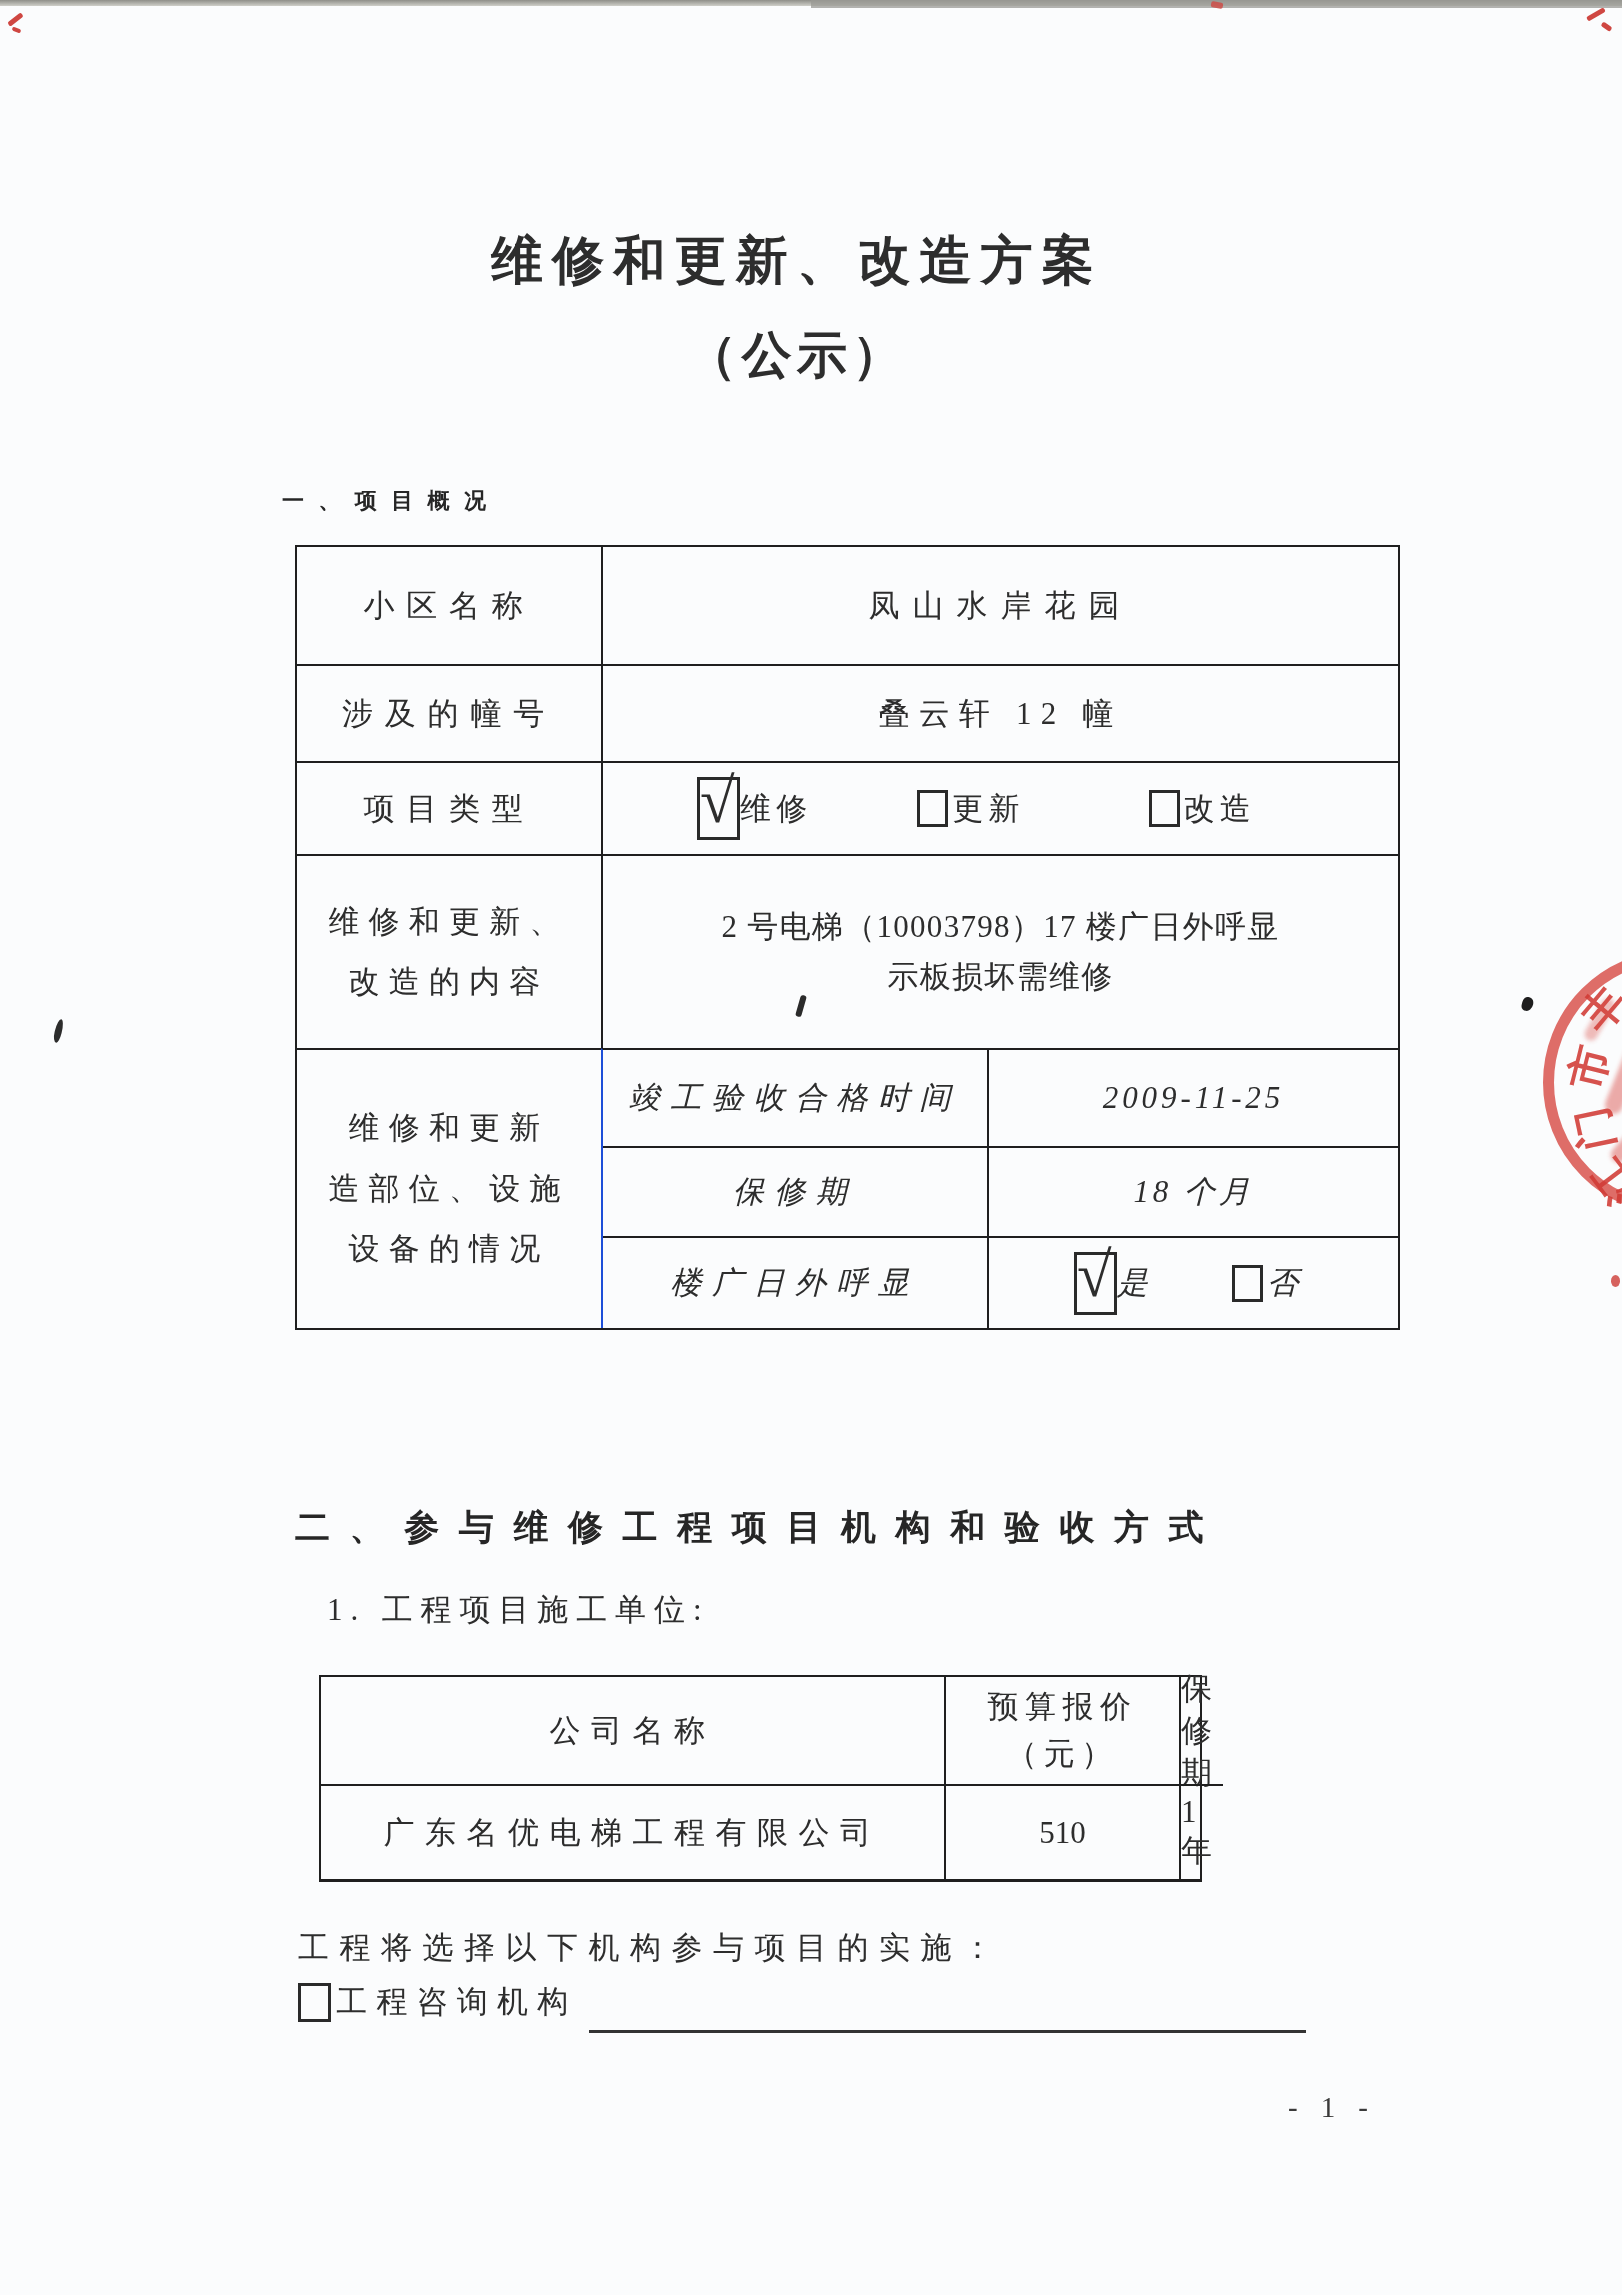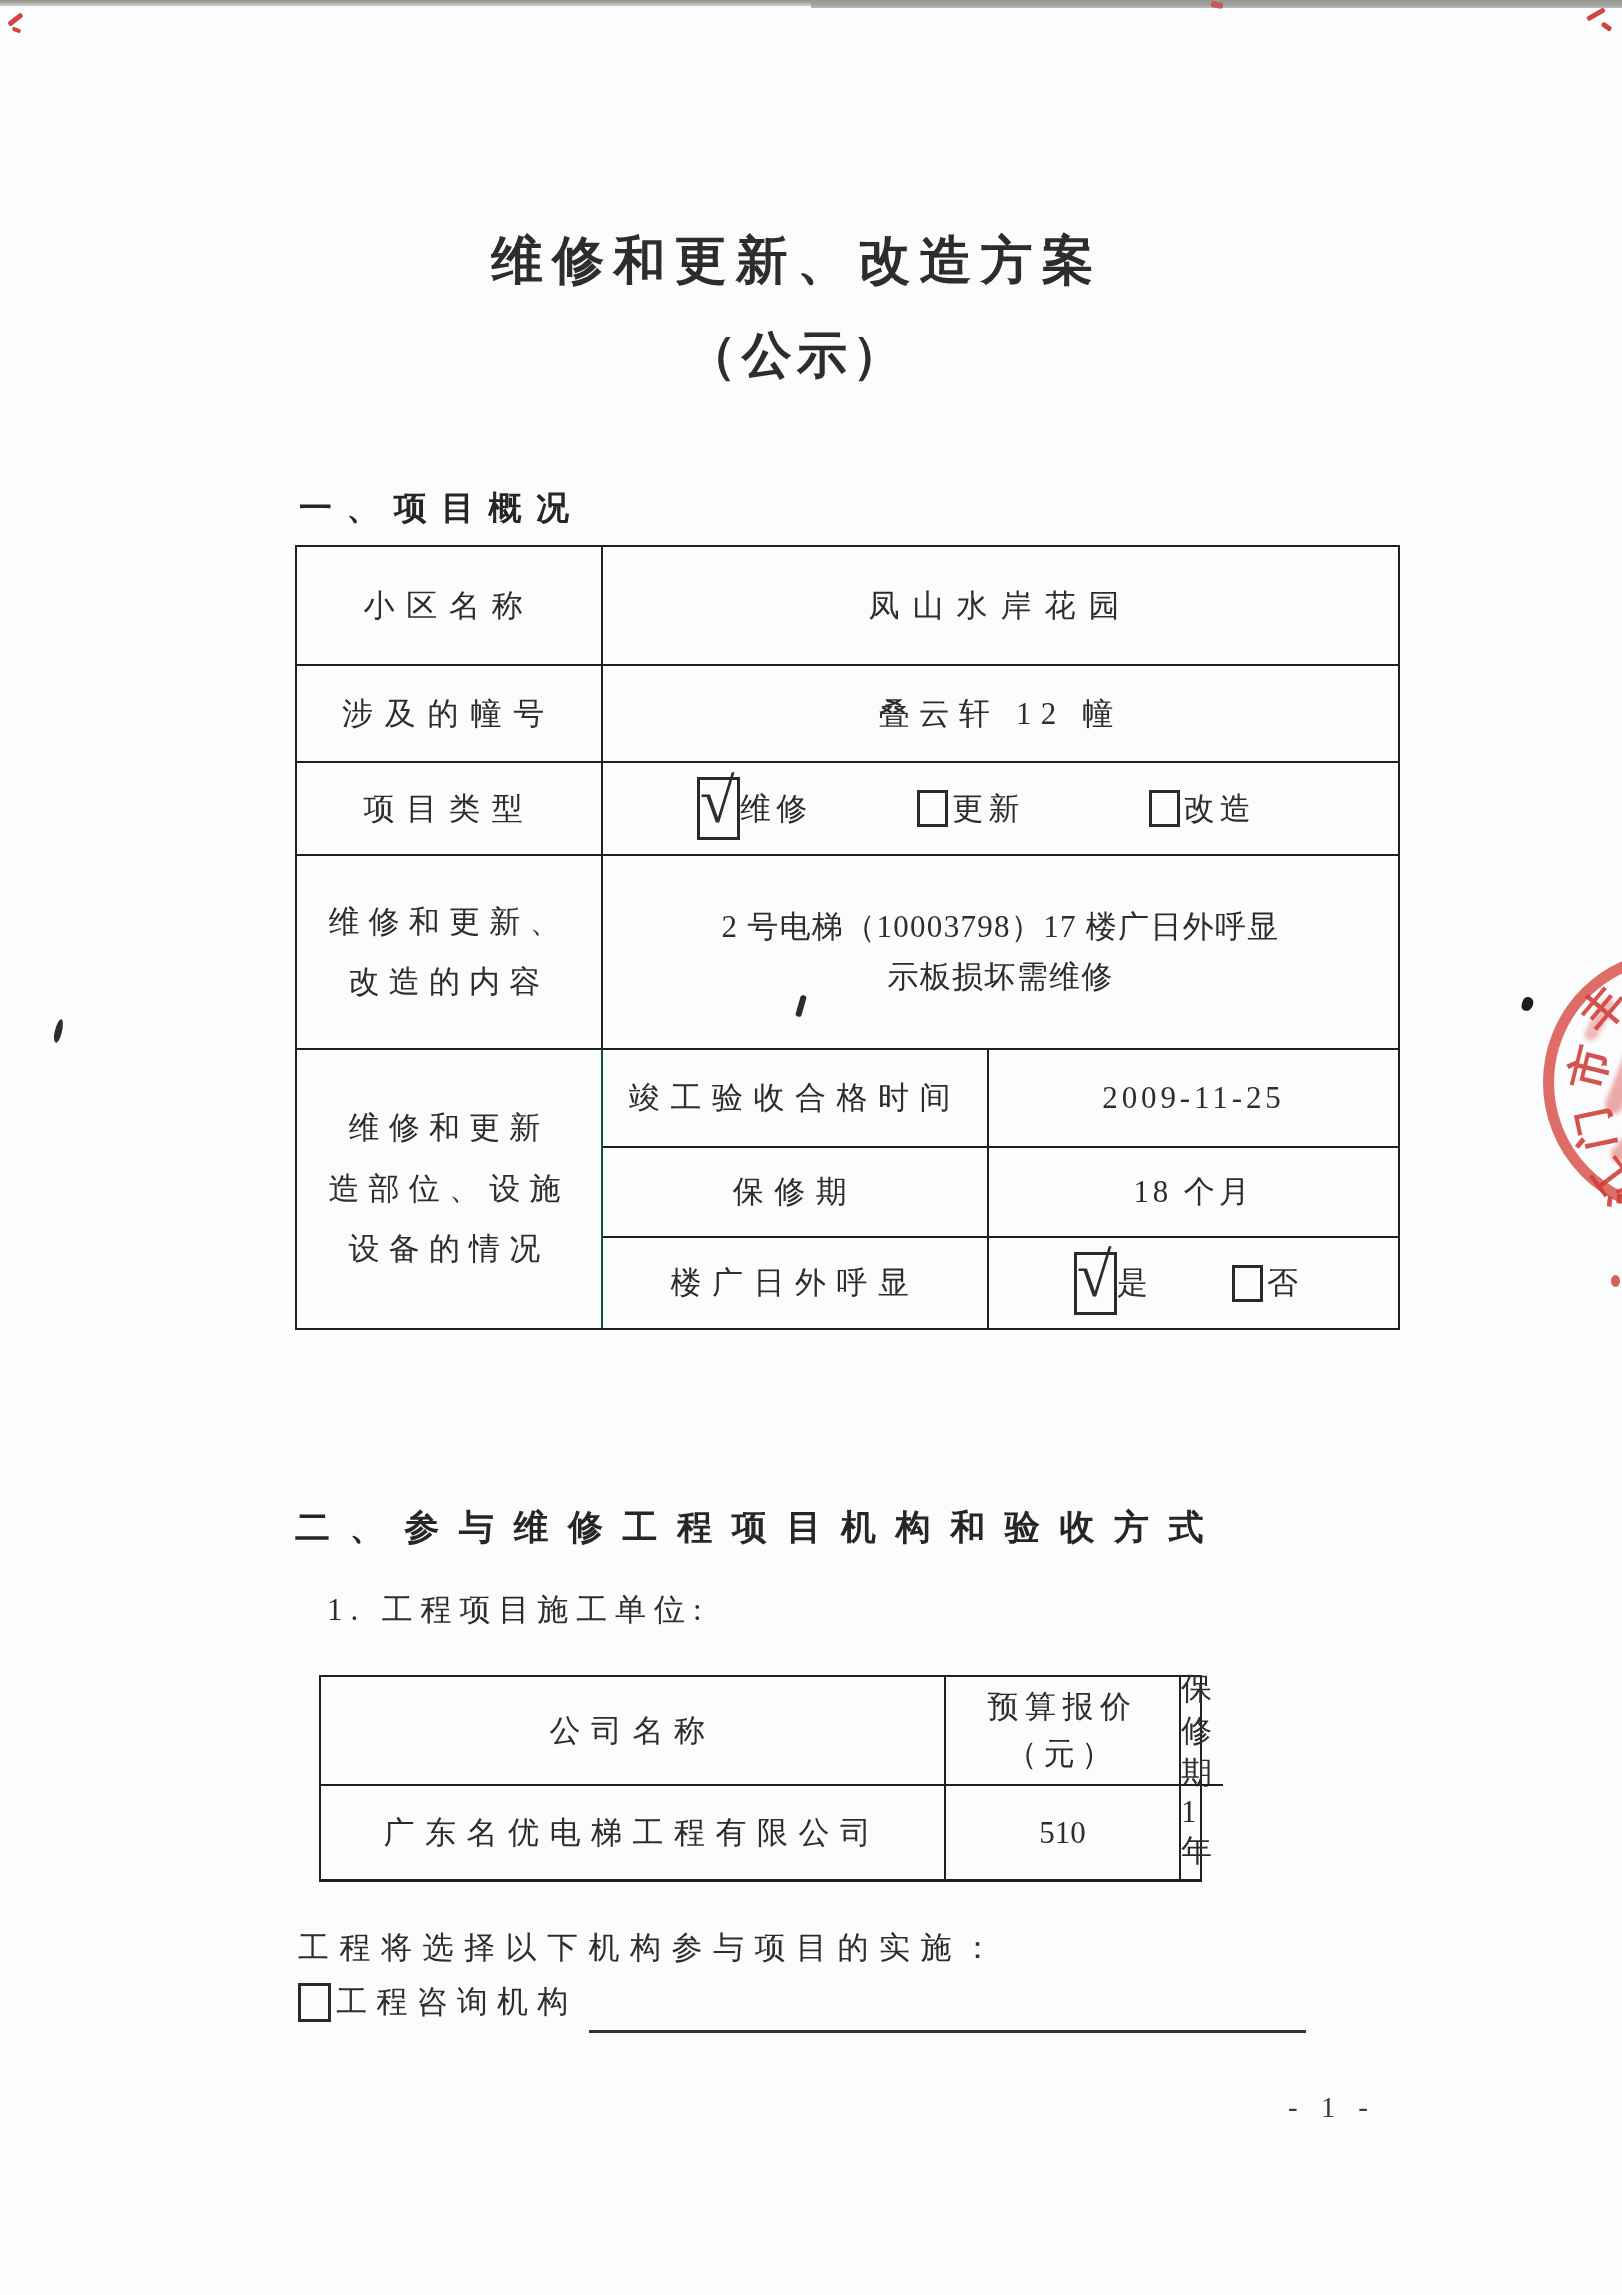--- a/index.html
+++ b/index.html
@@ -16,38 +16,38 @@
     background:linear-gradient(#8f8f89,#cfcfc9);}
   .scan-top-streak{position:absolute;left:811px;top:0;width:811px;height:7.9px;
     background:#9a9a94;opacity:.75;}
   
   .title1{position:absolute;left:0;top:226px;width:1594px;text-align:center;
     font-size:52px;font-weight:700;letter-spacing:9.2px;}
   .title2{position:absolute;left:0;top:322px;width:1594px;text-align:center;
     font-size:50px;font-weight:700;letter-spacing:5.2px;}
   
   .h-sec{position:absolute;font-family:"Liberation Sans",sans-serif;font-weight:700;color:#262626;}
-  .h1{left:299px;top:486px;font-size:33px;letter-spacing:14.4px;}
+  .h1{left:282px;top:486px;font-size:22px;letter-spacing:14.4px;}
   .h2{left:295px;top:1504px;font-size:35px;letter-spacing:19.6px;}
   .item1{position:absolute;left:327px;top:1589px;font-size:31px;letter-spacing:7.9px;color:#2d2d2d;}
   
   .t1{position:absolute;left:295px;top:545px;width:1105px;height:785px;
     border:2px solid #1f1f1f;display:grid;box-sizing:border-box;
     grid-template-columns:304px 1fr;
     grid-template-rows:117px 97px 93px 194px 1fr;}
   .c{display:flex;align-items:center;justify-content:center;font-size:31px;box-sizing:border-box;}
   .lab{letter-spacing:11.8px;}
   .val{border-left:2px solid #1f1f1f;}
   .bt{border-top:2px solid #1f1f1f;}
   .wide{letter-spacing:13px;}
   .mid{letter-spacing:9.2px;}
   .multi{flex-direction:column;line-height:1.95;letter-spacing:9.2px;}
   .content-lines{flex-direction:column;line-height:1.6;letter-spacing:1.3px;}
   .nested{display:grid;grid-template-columns:384px 1fr;grid-template-rows:96px 90px 1fr;
-    border-left:2px solid #14532d;border-top:2px solid #1f1f1f;box-sizing:border-box;}
+    border-left:2px solid #1d4ed8;border-top:2px solid #1f1f1f;box-sizing:border-box;font-style:italic;}
   .nl{letter-spacing:10.5px;}
   .nv{border-left:2px solid #1f1f1f;letter-spacing:3.9px;}
   
   .optrow{justify-content:flex-start;}
   .opt{display:flex;align-items:center;}
   .box{box-sizing:border-box;border:3.3px solid #2a2a2a;display:inline-block;position:relative;}
   .box.tall{width:43px;height:63px;overflow:visible;}
   .box.small{width:31px;height:37px;margin-right:3.9px;}
   .mark{position:absolute;left:0px;top:-10.5px;font-size:63px;font-weight:400;line-height:1;}
   .olabel{letter-spacing:5.2px;}

